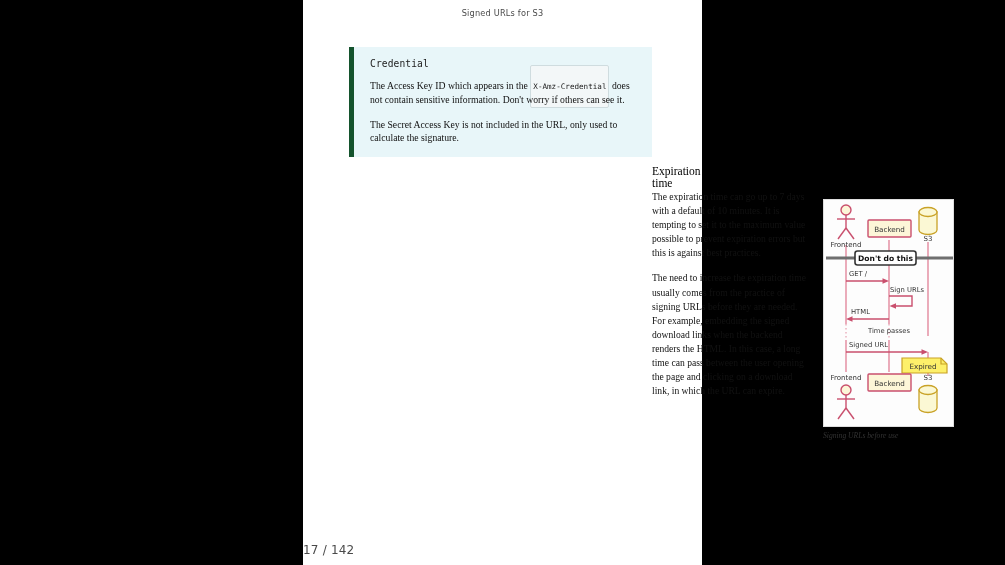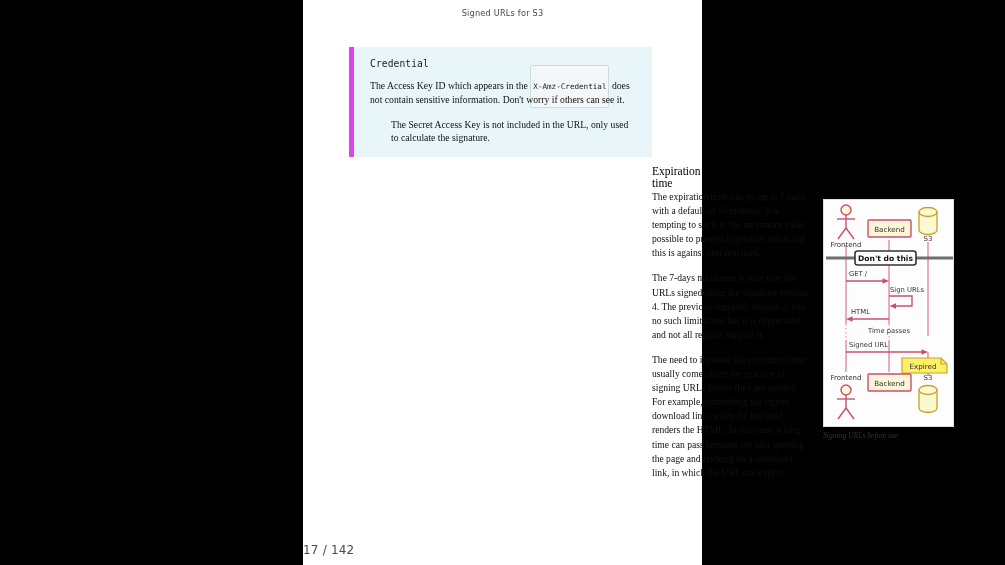--- a/index.html
+++ b/index.html
@@ -50,39 +50,39 @@
     letter-spacing: 0.2px;
   }
 
   
   .callout {
     position: absolute;
     left: 46px;
     top: 47px;
     width: 303px;
     background: #e8f6f9;
-    border-left: 5px solid #d946ef;
+    border-left: 5px solid #14532d;
     box-sizing: border-box;
     padding: 11px 14px 12px 16px;
   }
   .callout-title {
     font-family: "DejaVu Sans Mono", monospace;
     font-size: 9.6px;
     color: #1a1a1a;
     margin: 0 0 10px 0;
     letter-spacing: 0.1px;
   }
   .callout p {
     margin: 0 0 11px 0;
     font-family: "Liberation Serif", serif;
     font-size: 9.7px;
     line-height: 1.42;
     color: #111111;
   }
-  .callout p:last-child { margin-bottom: 0; margin-left: 21px; }
+  .callout p:last-child { margin-bottom: 0; }
   code.chip {
     font-family: "DejaVu Sans Mono", monospace;
     font-size: 7.6px;
     background: #f3f7f8;
     border: 1px solid #cfdcdf;
     border-radius: 2px;
     padding: 16px 2px;
     color: #1a1a1a;
     white-space: nowrap;
   }
@@ -153,21 +153,20 @@
     <div class="callout">
       <div class="callout-title">Credential</div>
       <p><span>The Access Key ID which appears in the </span><code class="chip">X-Amz-Credential</code><span> does not contain sensitive information. Don't worry if others can see it.</span></p>
       <p>The Secret Access Key is not included in the URL, only used to calculate the signature.</p>
     </div>
 
     <div class="section-head">Expiration time</div>
 
     <div class="body-col">
       <p>The expiration time can go up to 7 days with a default of 10 minutes. It is tempting to set it to the maximum value possible to prevent expiration errors but this is against best practices.</p>
-      <p>The 7-days maximum is only true for URLs signed using the signature version 4. The previous standard, version 2, had no such limitations but it is deprecated and not all regions support it.</p>
       <p>The need to increase the expiration time usually comes from the practice of signing URLs before they are needed. For example, embedding the signed download links when the backend renders the HTML. In this case, a long time can pass between the user opening the page and clicking on a download link, in which the URL can expire.</p>
     </div>
 
     <div class="figure">
       <div class="fig-frame">
         <svg width="131" height="228" viewBox="0 0 131 228" xmlns="http://www.w3.org/2000/svg">
 
           <g stroke="#e2889d" stroke-width="1.4">
             <line x1="22" y1="45" x2="22" y2="124"></line>
             <line x1="65" y1="40" x2="65" y2="124"></line>

